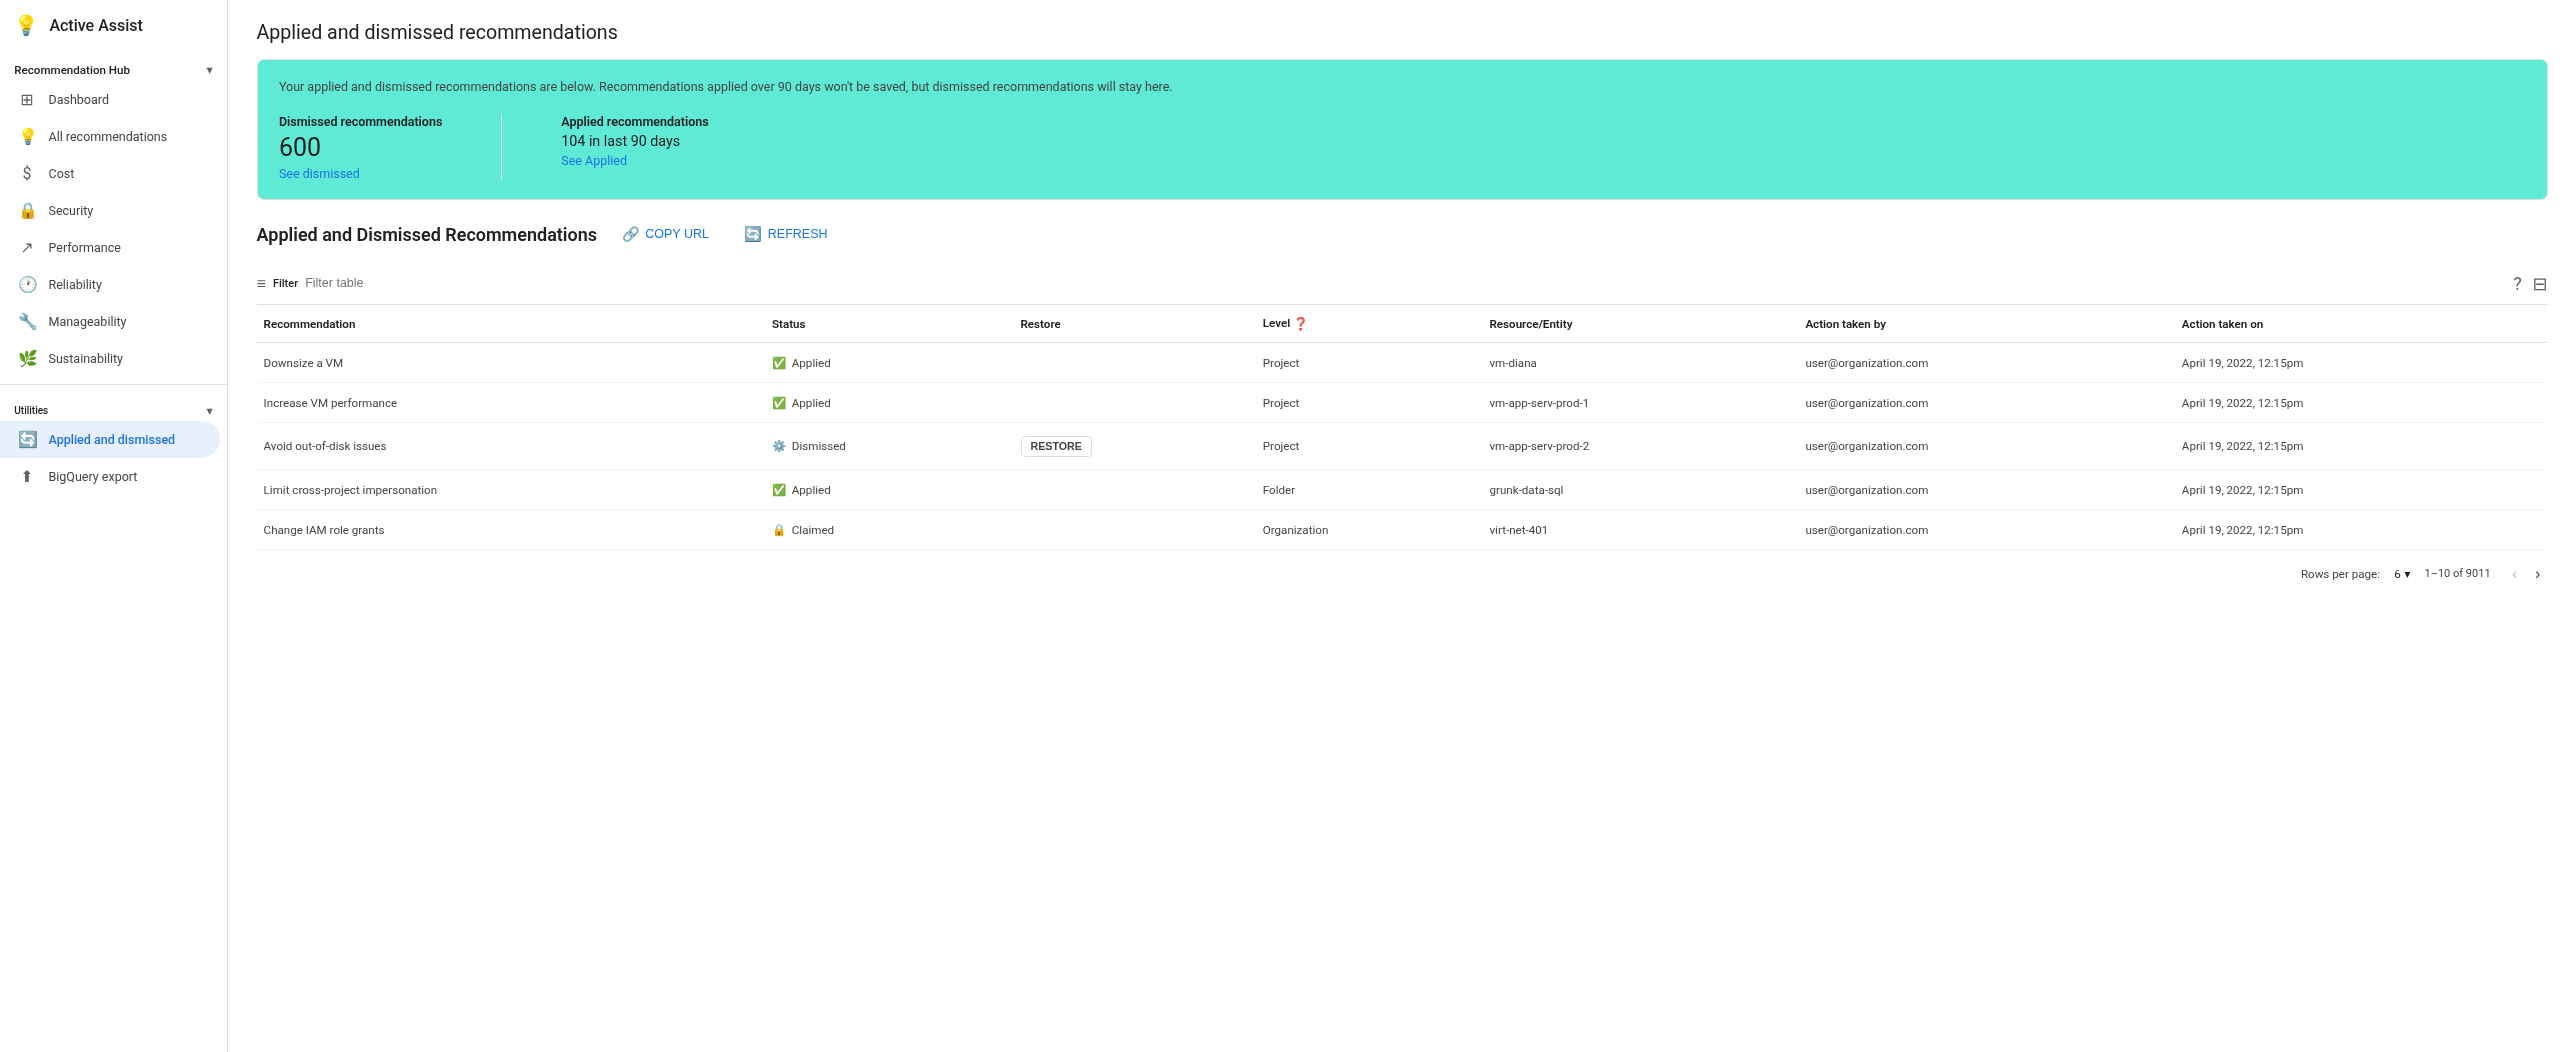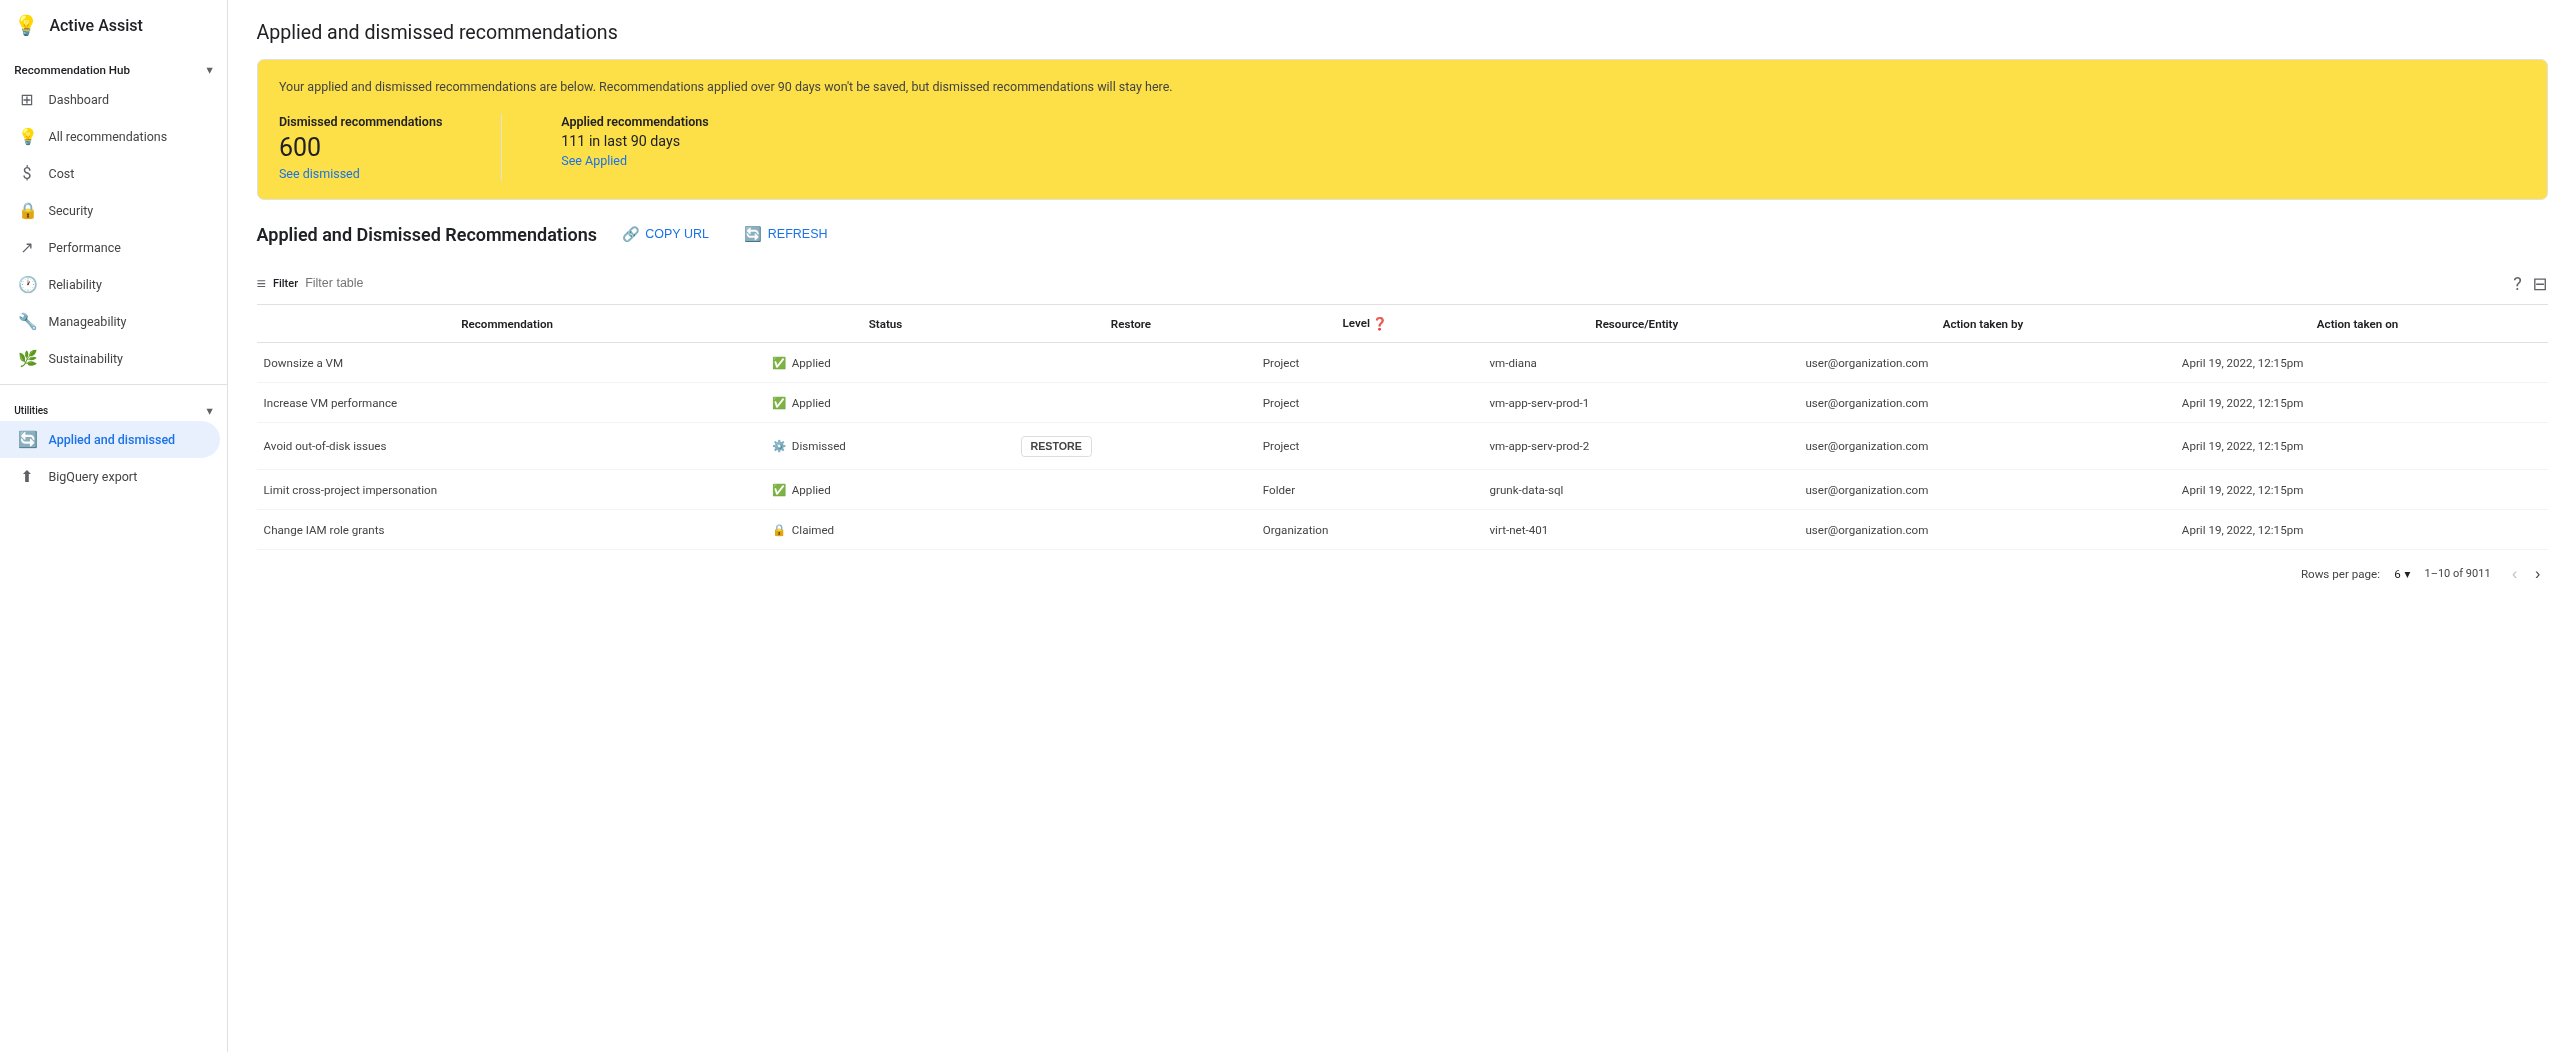--- a/index.html
+++ b/index.html
@@ -21,21 +21,21 @@
     .sidebar-divider { height: 0.9px; background: #e0e0e0; margin: 7.1px 0; }
     .sidebar-utilities-header { display: flex; align-items: center; justify-content: space-between; padding: 10.7px 14.3px 3.6px 14.3px; cursor: pointer; }
     .sidebar-utilities-label { font-size: 10px; font-weight: 500; color: #202124; text-align: right; }
 
     
     .main { flex: 1; overflow-y: auto; padding: 0; }
     .main-header { padding: 21.4px 28.5px 14.3px 28.5px; }
     .main-title { font-size: 19.6px; font-weight: 400; color: #202124; }
 
     
-    .info-box { margin: 0 28.5px 21.4px 28.5px; border: 0.9px solid #e0e0e0; border-radius: 7.1px; padding: 18px 21.4px; background: #fde047; }
+    .info-box { margin: 0 28.5px 21.4px 28.5px; border: 0.9px solid #e0e0e0; border-radius: 7.1px; padding: 18px 21.4px; background: #5eead4; }
     .info-box-text { color: #444; font-size: 12.5px; line-height: 1.5; margin-bottom: 18px; }
     .info-stats { display: flex; gap: 59px; }
     .info-stat-label { font-weight: 600; font-size: 12.5px; margin-bottom: 3.6px; color: #202124; }
     .info-stat-value { font-size: 25px; color: #202124; margin-bottom: 3.6px; }
     .info-stat-link { color: #1a73e8; font-size: 12.5px; cursor: pointer; text-decoration: none; }
     .info-stat-value-text { font-size: 14.3px; color: #202124; margin-bottom: 3.6px; }
     .info-divider { width: 0.9px; background: #e0e0e0; }
 
     
     .rec-section { margin: 0 28.5px; }
@@ -48,21 +48,21 @@
     .filter-bar { display: flex; align-items: center; gap: 7.1px; padding: 10.7px 0 10.7px 0; border-bottom: 0.9px solid #e0e0e0; }
     .filter-icon { color: #5f6368; font-size: 16px; }
     .filter-label { font-size: 11px; font-weight: 500; color: #202124; }
     .filter-input { font-size: 12.5px; color: #9aa0a6; flex: 1; border: none; outline: none; }
     .filter-actions { display: flex; align-items: center; gap: 10.7px; margin-left: auto; }
     .filter-action-icon { color: #5f6368; font-size: 18px; cursor: pointer; }
 
     
     .rec-table { width: 100%; border-collapse: collapse; }
     .rec-table thead tr { border-bottom: 0.9px solid #e0e0e0; }
-    .rec-table th { text-align: center; padding: 10.7px 14.3px 10.7px 7.1px; font-size: 11.6px; font-weight: 600; color: #202124; white-space: nowrap; }
+    .rec-table th { text-align: left; padding: 10.7px 14.3px 10.7px 7.1px; font-size: 11.6px; font-weight: 600; color: #202124; white-space: nowrap; }
     .rec-table td { padding: 12.5px 14.3px 12.5px 7.1px; font-size: 11.6px; color: #444; border-bottom: 0.9px solid #f1f3f4; vertical-align: middle; }
     .status-badge { display: flex; align-items: center; gap: 5.4px; font-size: 11.6px; }
     .restore-btn { font-size: 10.7px; font-weight: 600; color: #444; border: 0.9px solid #dadce0; border-radius: 3.6px; padding: 3.6px 9px; cursor: pointer; background: #fff; }
     .help-icon { font-size: 12.5px; color: #5f6368; cursor: pointer; vertical-align: middle; }
 
     
     .pagination { display: flex; align-items: center; justify-content: flex-end; padding: 10.7px 0 14.3px 0; gap: 14.3px; }
     .pagination-label { font-size: 11.6px; color: #444; }
     .pagination-select { display: flex; align-items: center; gap: 3.6px; font-size: 11.6px; color: #202124; cursor: pointer; }
     .pagination-range { font-size: 11px; color: #444; }
@@ -145,21 +145,21 @@
     <p class="info-box-text">Your applied and dismissed recommendations are below. Recommendations applied over 90 days won't be saved, but dismissed recommendations will stay here.</p>
     <div class="info-stats">
       <div>
         <div class="info-stat-label">Dismissed recommendations</div>
         <div class="info-stat-value">600</div>
         <a class="info-stat-link">See dismissed</a>
       </div>
       <div class="info-divider"></div>
       <div>
         <div class="info-stat-label">Applied recommendations</div>
-        <div class="info-stat-value-text">111 in last 90 days</div>
+        <div class="info-stat-value-text">104 in last 90 days</div>
         <a class="info-stat-link">See Applied</a>
       </div>
     </div>
   </div>
 
   <div class="rec-section">
     <div class="rec-section-header">
       <h2 class="rec-section-title">Applied and Dismissed Recommendations</h2>
       <button class="rec-action-btn">
         <span class="btn-icon">🔗</span>

